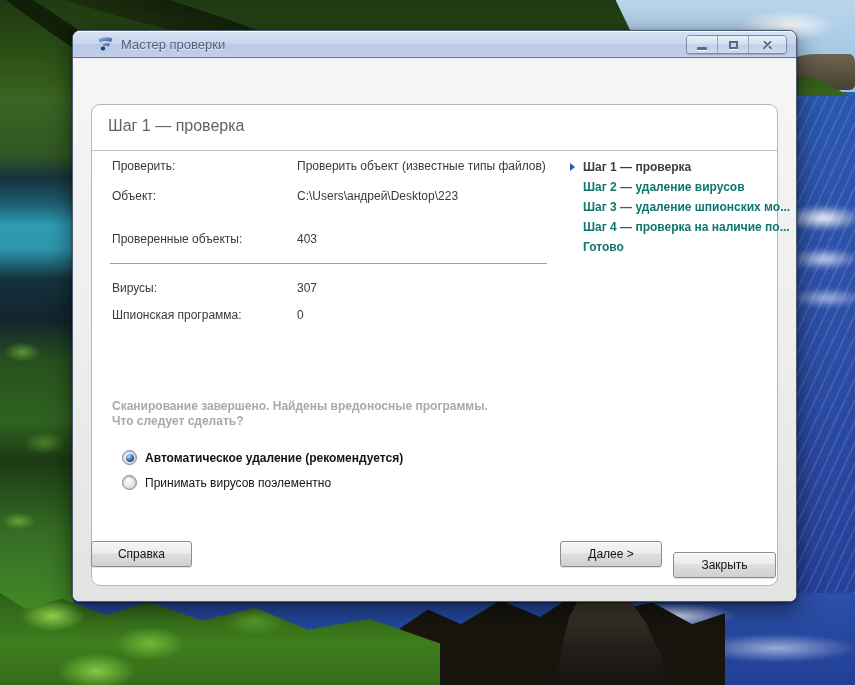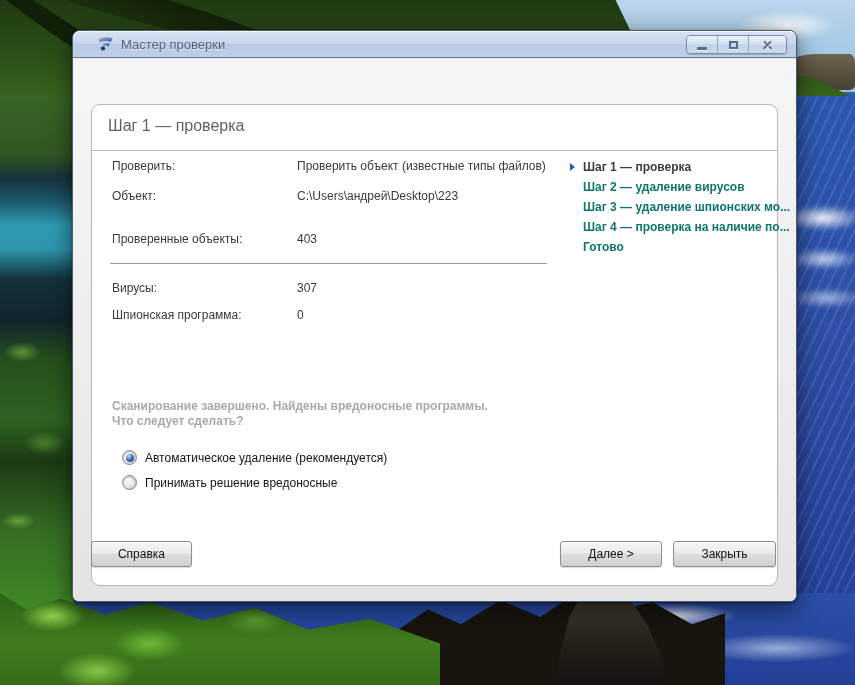--- a/index.html
+++ b/index.html
@@ -121,36 +121,36 @@
     font-weight:bold; color:#0f766e; white-space:nowrap; line-height:12px; }
   .step.active { color:#3d3d3d; }
   .arrow-icon { position:absolute; left:0; top:2px; width:0; height:0;
     border-left:5px solid #2a5cb8; border-top:4px solid transparent; border-bottom:4px solid transparent; }
 
   .status { position:absolute; left:20px; top:294px; font-size:12px; font-weight:bold;
     color:#a9a9a9; line-height:15px; }
 
   .option { position:absolute; left:30px; display:flex; align-items:center; gap:8px;
     font-size:12px; color:#141414; cursor:default; }
-  .option.o1 { top:345px; font-weight:normal;text-align:right; }
+  .option.o1 { top:345px; font-weight:bold;text-align:right; }
   .option.o2 { top:370px; }
   .radio { width:15px; height:15px; border-radius:50%; border:1px solid #878787;
     background:radial-gradient(circle at 35% 28%, #ffffff, #e6e6e6 55%, #c2c2c2);
     box-shadow:inset 0 1px 2px rgba(0,0,0,.28); display:flex; align-items:center; justify-content:center; flex:0 0 auto; }
   .radio-dot { width:8px; height:8px; border-radius:50%;
     background:radial-gradient(circle at 35% 28%, #aacdf2 8%, #3d7ac6 45%, #123668 95%); }
 
   .btn { position:absolute; top:510px; height:26px; border:1px solid #8d8d8d; border-radius:3px;
     background:linear-gradient(180deg,#f5f5f5,#ececec 45%,#dedede 50%,#d0d0d0);
     box-shadow:inset 0 1px 0 #ffffff, 0 1px 1px rgba(0,0,0,.12);
     font-size:12px; color:#141414; display:flex; align-items:center; justify-content:center;
     font-family:inherit; cursor:default; }
   .btn-help { left:18px; width:101px; }
   .btn-next { left:487px; width:102px; }
-  .btn-close { left:600px; width:103px; }
+  .btn-close { left:600px; width:103px;margin-top:11px; }
 </style>
 </head>
 <body>
 
 <div class="desktop">
 
   <div class="bg-sky"></div>
   <div class="bg-cliff"></div>
   <div class="bg-forest"></div>
   <div class="bg-frond1"></div>
@@ -252,21 +252,21 @@
         </div>
 
         <div class="option o1">
           <span class="radio">
               <span class="radio-dot"></span>
             </span>
           <span>Автоматическое удаление (рекомендуется)</span>
         </div>
         <div class="option o2">
           <span class="radio"></span>
-          <span>Принимать решение вредоносные</span>
+          <span>Принимать вирусов поэлементно</span>
         </div>
       </div>
 
     </div>
 
     <button class="btn btn-help">Справка</button>
     <button class="btn btn-next">Далее &gt;</button>
     <button class="btn btn-close">Закрыть</button>
   </div>
 </div>

